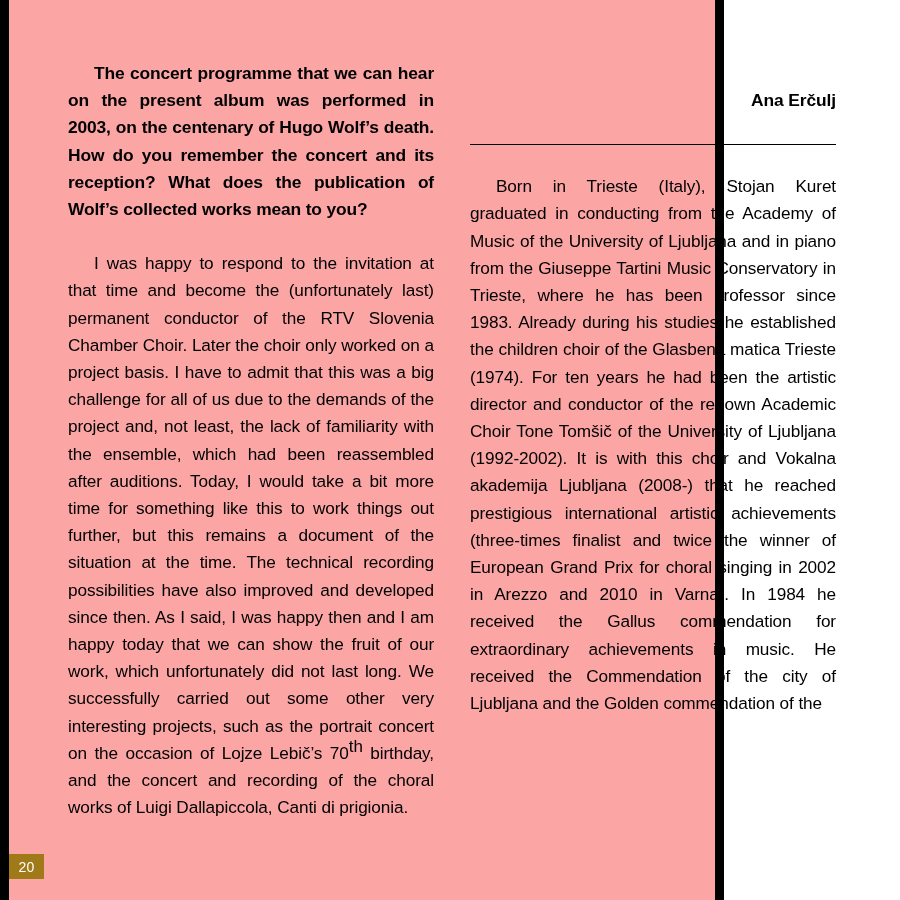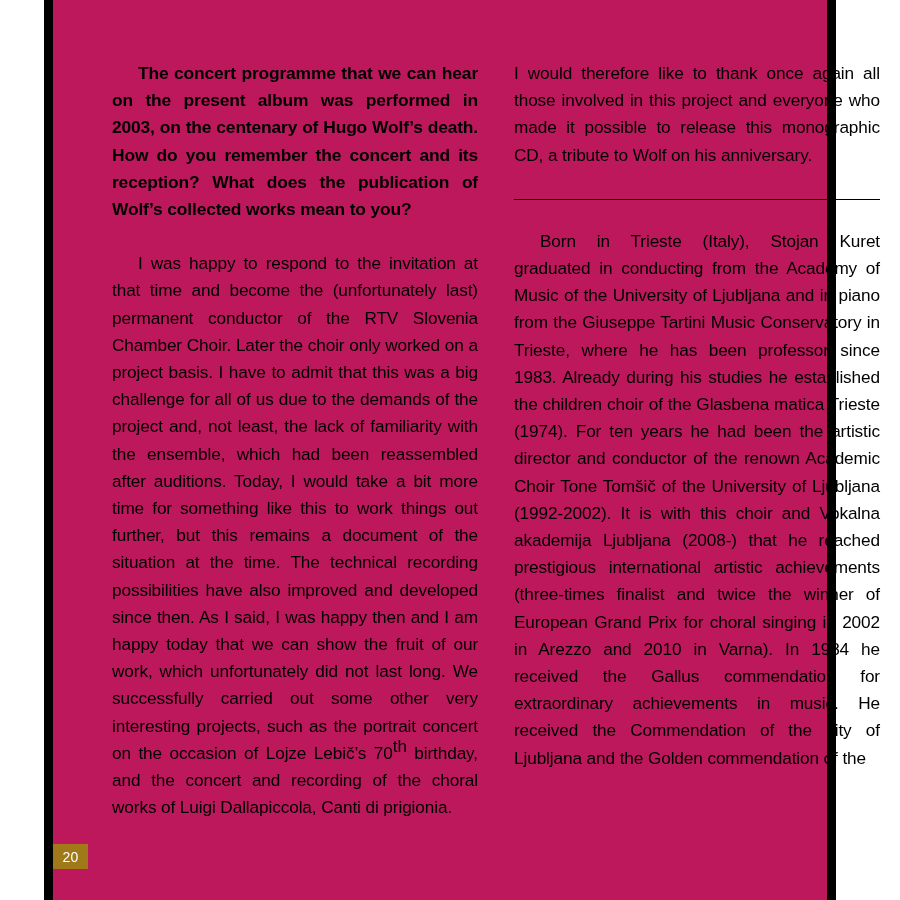--- a/index.html
+++ b/index.html
@@ -10,24 +10,23 @@
     width: 900px;
     height: 900px;
     background: #ffffff;
     font-family: "Liberation Sans", sans-serif;
     position: relative;
     overflow: hidden;
   }
   .page {
     position: absolute;
     left: 0; top: 0;
-    width: 792px;
+    width: 724px;
     height: 900px;
-    background: #be185d;
-    margin-left: 44px;
+    background: #fca5a5;
   }
   
   .edge-bar-left {
     position: absolute;
     left: 0; top: 0;
     width: 9px;
     height: 900px;
     background: #000000;
   }
   .edge-bar-right {
@@ -90,21 +89,21 @@
   }
   .ital {
   }
   .bold {
     font-weight: normal;
   }
   
   .page-number {
     position: absolute;
     left: 9px;
-    bottom: 31px;
+    bottom: 21px;
     width: 35px;
     height: 25px;
     background: #a07a18;
     color: #ffffff;
     font-size: 14px;
     display: flex;
     align-items: center;
     justify-content: center;
     letter-spacing: 0.3px;
   }
@@ -127,21 +126,21 @@
   <div class="edge-bar-right"></div>
 
   <div class="columns">
 
     <div class="col">
       <p class="q indent">The concert programme that we can hear on the present album was performed in 2003, on the centenary of Hugo Wolf’s death. How do you remember the concert and its reception? What does the publication of Wolf’s collected works mean to you?</p>
       <p class="indent gap"><span>I was happy to respond to the invitation at that time and become the (unfortunately last) permanent conductor of the RTV Slovenia Chamber Choir. Later the choir only worked on a project basis. I have to admit that this was a big challenge for all of us due to the demands of the project and, not least, the lack of familiarity with the ensemble, which had been reassembled after auditions. Today, I would take a bit more time for something like this to work things out further, but this remains a document of the situation at the time. The technical recording possibilities have also improved and developed since then. As I said, I was happy then and I am happy today that we can show the fruit of our work, which unfortunately did not last long. We successfully carried out some other very interesting projects, such as the portrait concert on the occasion of Lojze Lebič’s 70</span><span class="sup">th</span><span> birthday, and the concert and recording of the choral works of Luigi Dallapiccola, </span><span class="ital">Canti di prigionia</span><span>.</span></p>
     </div>
 
     <div class="col">
-      <p>I would therefore like to thank once again all those involved in this project and everyone who made it possible to release this monographic CD, a tribute to Wolf on his anniversary.</p>
+      <p class="signature">Ana Erčulj</p>
       <hr class="rule">
       <p class="indent"><span>Born in Trieste (Italy), </span><span class="bold">Stojan Kuret</span><span> graduated in conducting from the Academy of Music of the University of Ljubljana and in piano from the Giuseppe Tartini Music Conservatory in Trieste, where he has been professor since 1983. Already during his studies he established the children choir of the Glasbena matica Trieste (1974). For ten years he had been the artistic director and conductor of the renown Academic Choir Tone Tomšič of the University of Ljubljana (1992-2002). It is with this choir and Vokalna akademija Ljubljana (2008-) that he reached prestigious international artistic achievements (three-times finalist and twice the winner of European Grand Prix for choral singing in 2002 in Arezzo and 2010 in Varna). In 1984 he received the Gallus commendation for extraordinary achievements in music. He received the Commendation of the city of Ljubljana and the Golden commendation of the</span></p>
     </div>
 
   </div>
 
   <div class="bottom-accent"></div>
   <div class="page-number">20</div>
 
 </div>

